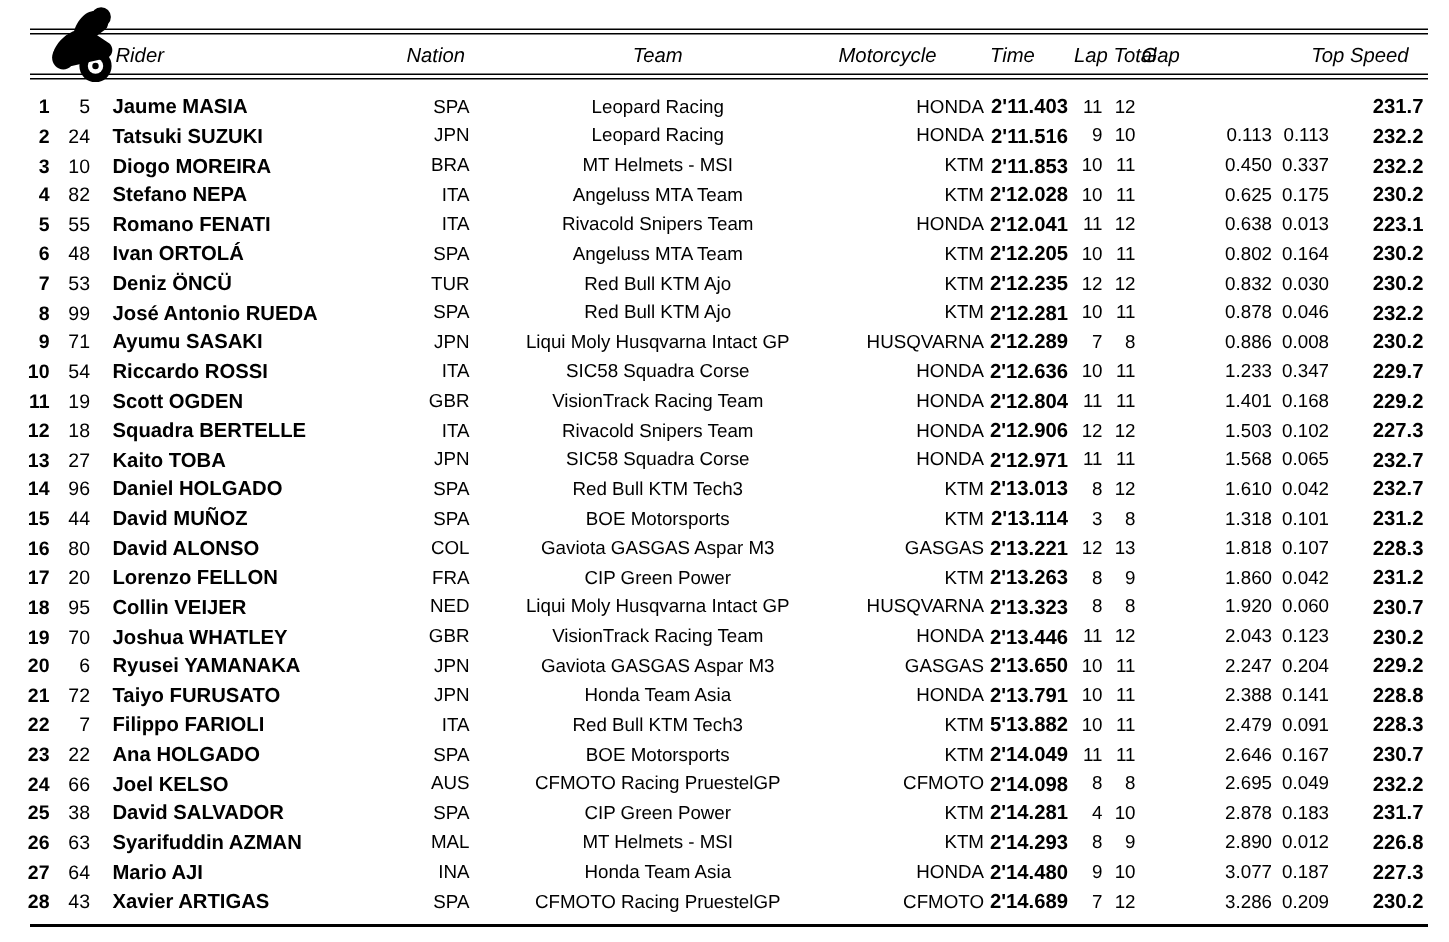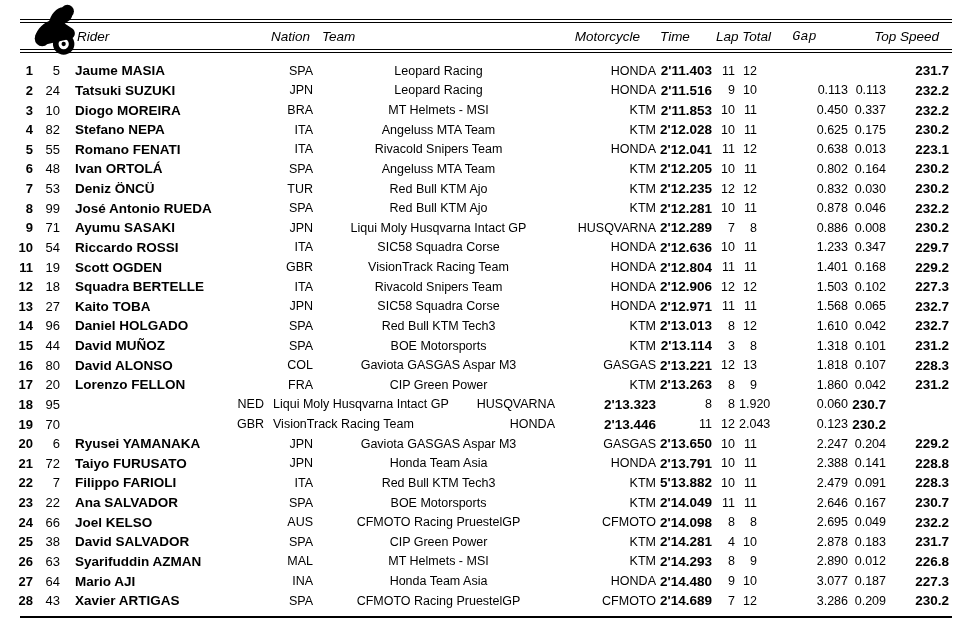--- a/index.html
+++ b/index.html
@@ -37,25 +37,25 @@
     position: absolute;
     top: 23px;
     left: 0; right: 0;
     height: 26px;
     font-style: italic;
     font-size: 13.5px;
     z-index: 2;
   }
   .h-rider      { grid-column: 3; text-align: left; padding-left: 13px; }
   .h-nation     { grid-column: 4; text-align: center; white-space: nowrap; }
-  .h-team       { grid-column: 5; text-align: left; padding-left: 5px; }
-  .h-motorcycle { grid-column: 6; text-align: center; }
+  .h-team       { grid-column: 5; text-align: center; padding-left: 5px; }
+  .h-motorcycle { grid-column: 6; text-align: left; }
   .h-time       { grid-column: 7; text-align: left; font-weight: 400; }
   .h-laptotal   { grid-column: 8 / span 2; text-align: left; white-space: nowrap; overflow: visible; }
-  .h-gap        { grid-column: 10; text-align: center; font-family: Liberation Mono, monospace; }
+  .h-gap        { grid-column: 10; text-align: left; }
   .h-topspeed   { grid-column: 11 / span 2; text-align: right; padding-right: 10px; white-space: nowrap; }
 
   .rows { position: absolute; top: 61px; left: 0; right: 0; }
   .row { height: 19.64px; font-size: 12.5px; }
   .c-pos    { text-align: right; font-weight: 700; font-size: 13px; }
   .c-num    { text-align: right; font-size: 13px; }
   .c-rider  { text-align: left; padding-left: 11px; font-weight: 700; font-size: 13.5px; white-space: nowrap; }
   .c-nation { text-align: right; }
   .c-team   { text-align: center; padding-left: 5px; white-space: nowrap; }
   .c-moto   { text-align: right; }
@@ -352,34 +352,36 @@
     <div class="c-lap">8</div>
     <div class="c-total">9</div>
     <div class="c-gap">1.860</div>
     <div class="c-diff">0.042</div>
     <div class="c-speed">231.2</div>
   </div>
 
   <div class="grid row">
     <div class="c-pos">18</div>
     <div class="c-num">95</div>
+    <div class="c-rider">Collin VEIJER</div>
     <div class="c-nation">NED</div>
     <div class="c-team">Liqui Moly Husqvarna Intact GP</div>
     <div class="c-moto">HUSQVARNA</div>
     <div class="c-time">2'13.323</div>
     <div class="c-lap">8</div>
     <div class="c-total">8</div>
     <div class="c-gap">1.920</div>
     <div class="c-diff">0.060</div>
     <div class="c-speed">230.7</div>
   </div>
 
   <div class="grid row">
     <div class="c-pos">19</div>
     <div class="c-num">70</div>
+    <div class="c-rider">Joshua WHATLEY</div>
     <div class="c-nation">GBR</div>
     <div class="c-team">VisionTrack Racing Team</div>
     <div class="c-moto">HONDA</div>
     <div class="c-time">2'13.446</div>
     <div class="c-lap">11</div>
     <div class="c-total">12</div>
     <div class="c-gap">2.043</div>
     <div class="c-diff">0.123</div>
     <div class="c-speed">230.2</div>
   </div>
@@ -425,21 +427,21 @@
     <div class="c-lap">10</div>
     <div class="c-total">11</div>
     <div class="c-gap">2.479</div>
     <div class="c-diff">0.091</div>
     <div class="c-speed">228.3</div>
   </div>
 
   <div class="grid row">
     <div class="c-pos">23</div>
     <div class="c-num">22</div>
-    <div class="c-rider">Ana SALVADOR</div>
+    <div class="c-rider">Ana HOLGADO</div>
     <div class="c-nation">SPA</div>
     <div class="c-team">BOE Motorsports</div>
     <div class="c-moto">KTM</div>
     <div class="c-time">2'14.049</div>
     <div class="c-lap">11</div>
     <div class="c-total">11</div>
     <div class="c-gap">2.646</div>
     <div class="c-diff">0.167</div>
     <div class="c-speed">230.7</div>
   </div>

